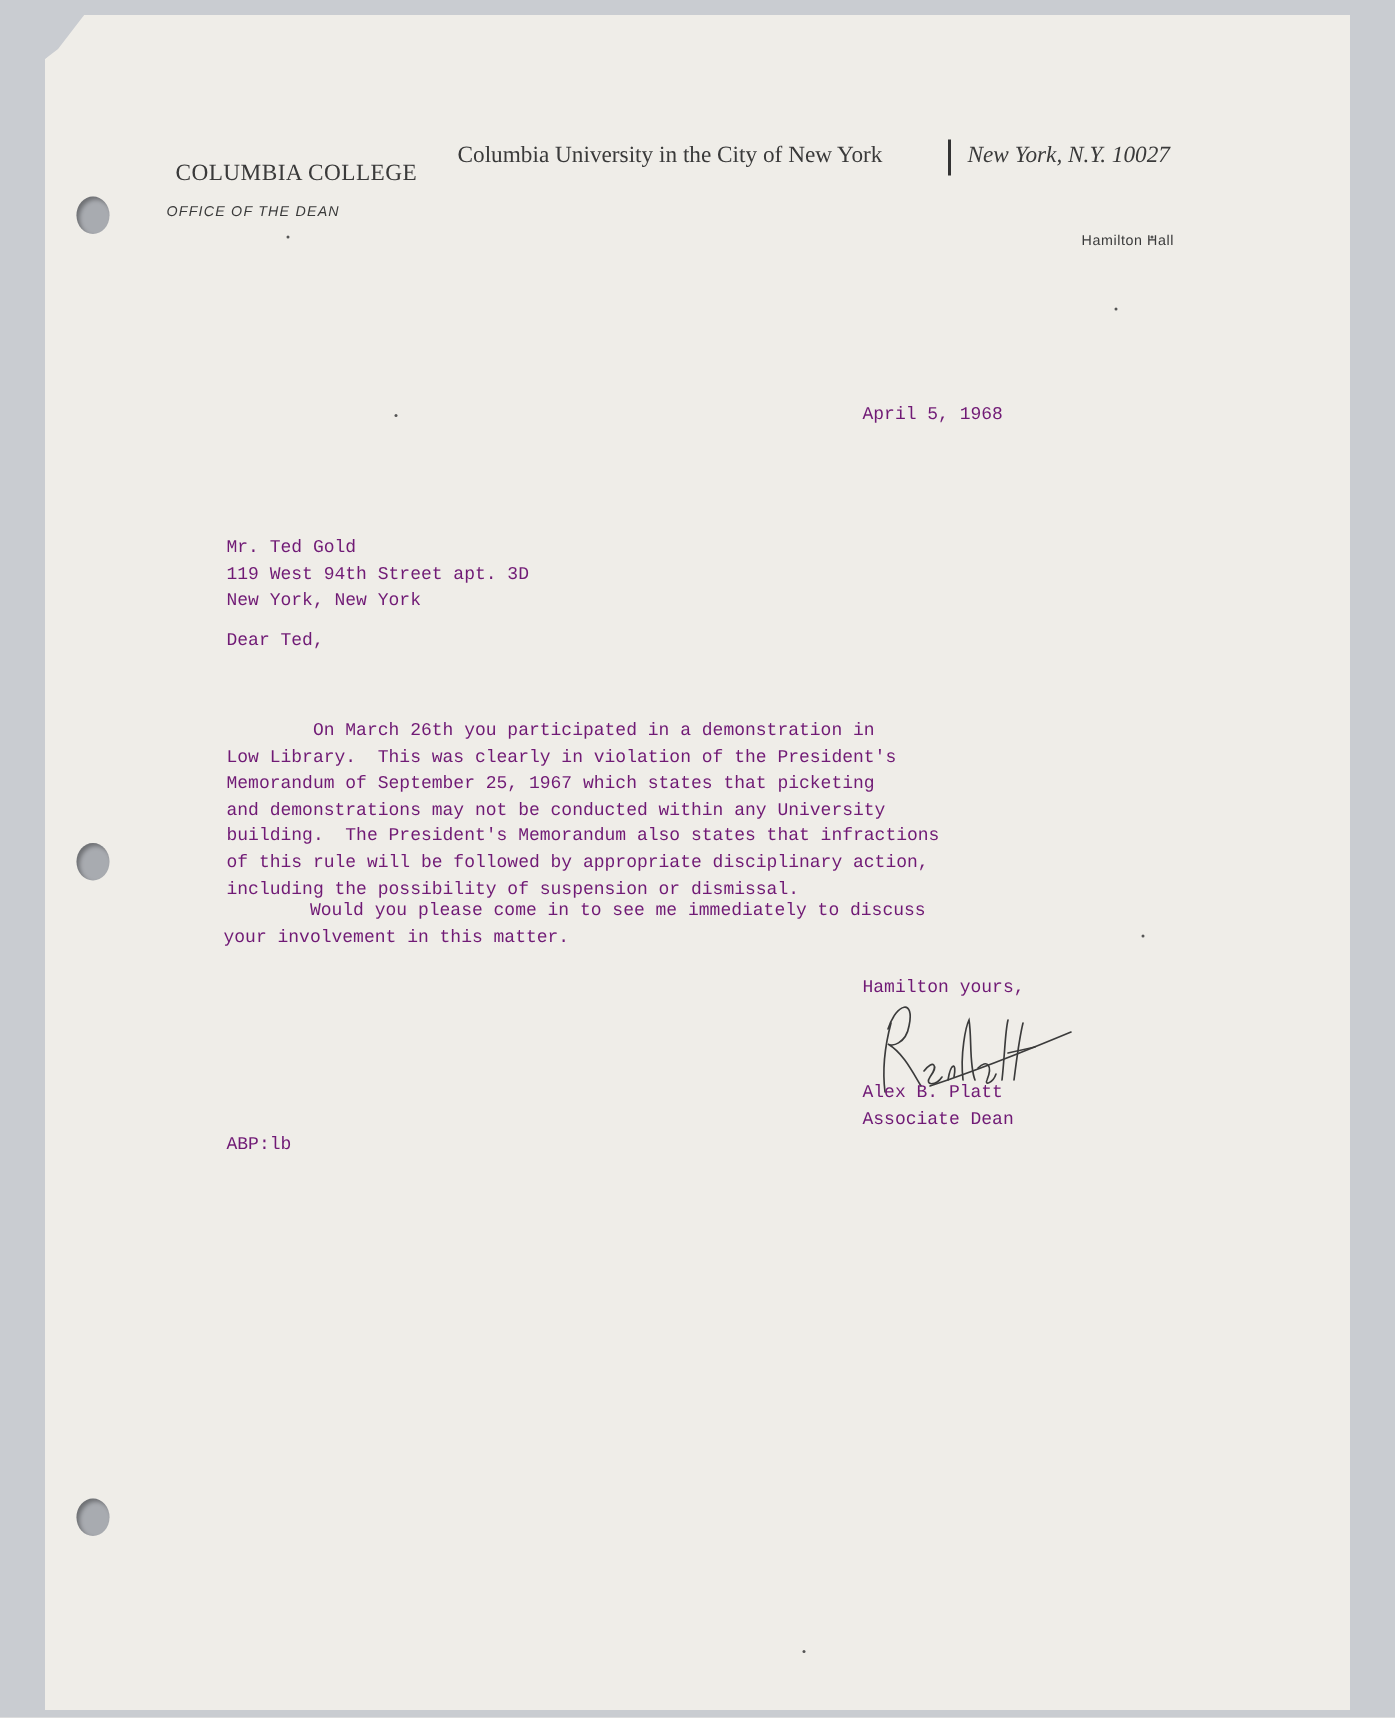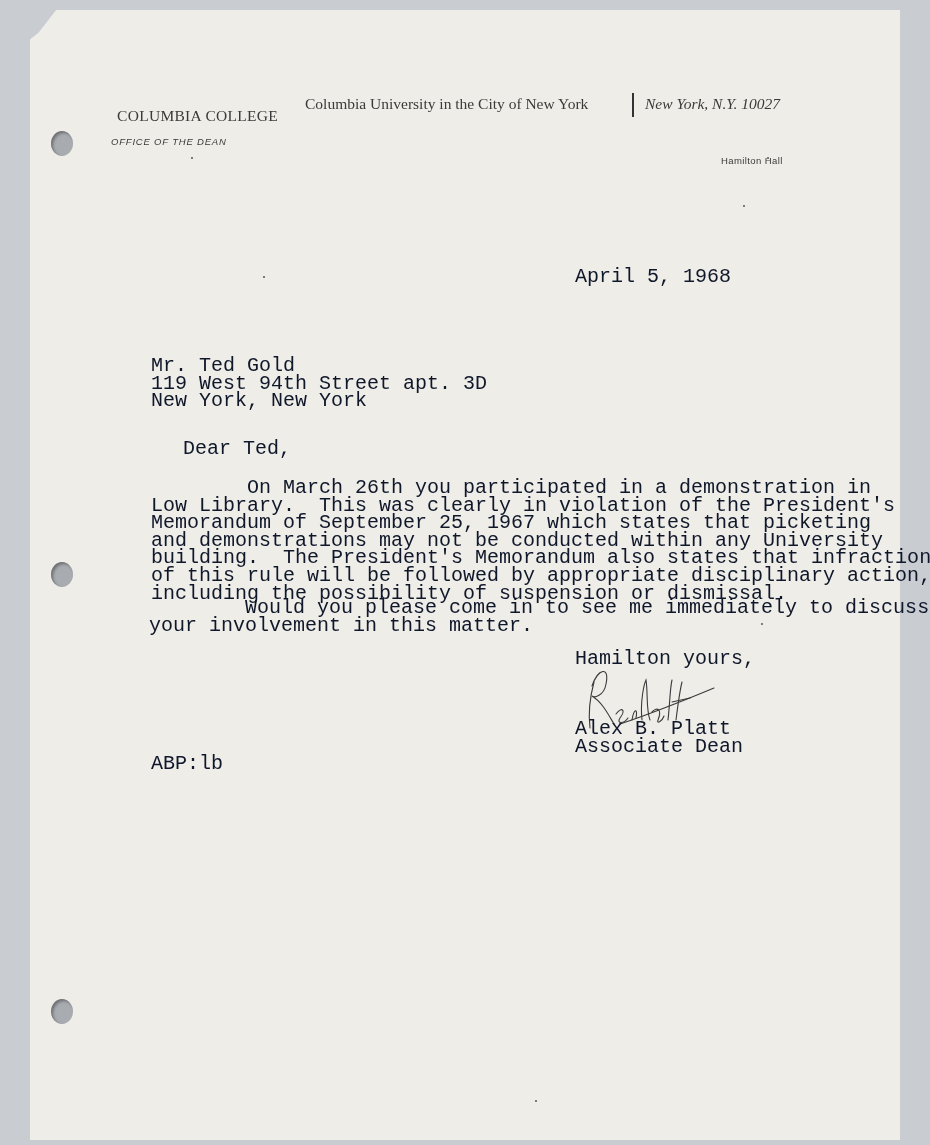--- a/index.html
+++ b/index.html
@@ -61,28 +61,28 @@
     font-size: 9.5px;
     letter-spacing: 0.8px;
     top: 136px;
   }
   .lh-office { left: 111px; font-style: italic; }
   .lh-hall { left: 721px; top: 119px; letter-spacing: 0.4px; margin-top: 36px; }
 
   .tw {
     position: absolute;
     font-family: "Liberation Mono", monospace;
-    font-size: 20px;
+    font-size: 12px;
     line-height: 17.6px;
-    color: #0f172a;
+    color: #701a75;
     white-space: pre;
   }
   .date { left: 575px; top: 268px; }
   .addr { left: 151px; top: 357px; }
-  .salute { left: 151px; top: 440px; margin-left: 32px; }
+  .salute { left: 151px; top: 419px; }
   .body1 { left: 151px; top: 479px; }
   .body2 { left: 149px; top: 599px; }
   .closing { left: 575px; top: 650px; }
   .signame { left: 575px; top: 720px; }
   .initials { left: 151px; top: 755px; }
 
   .signature {
     position: absolute;
     left: 580px;
     top: 662px;

